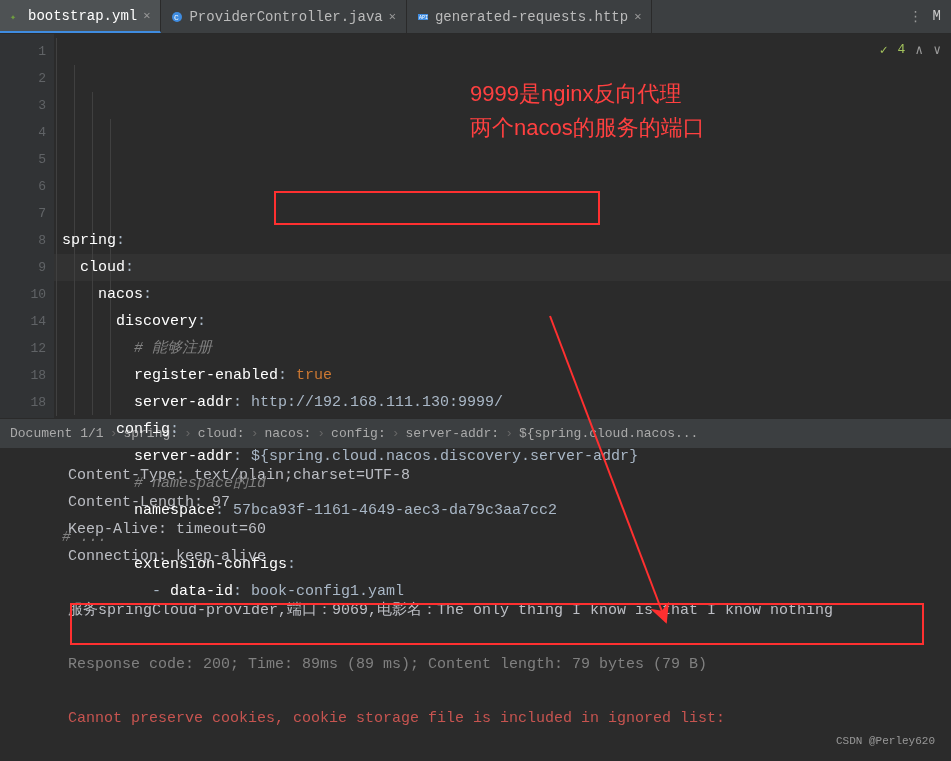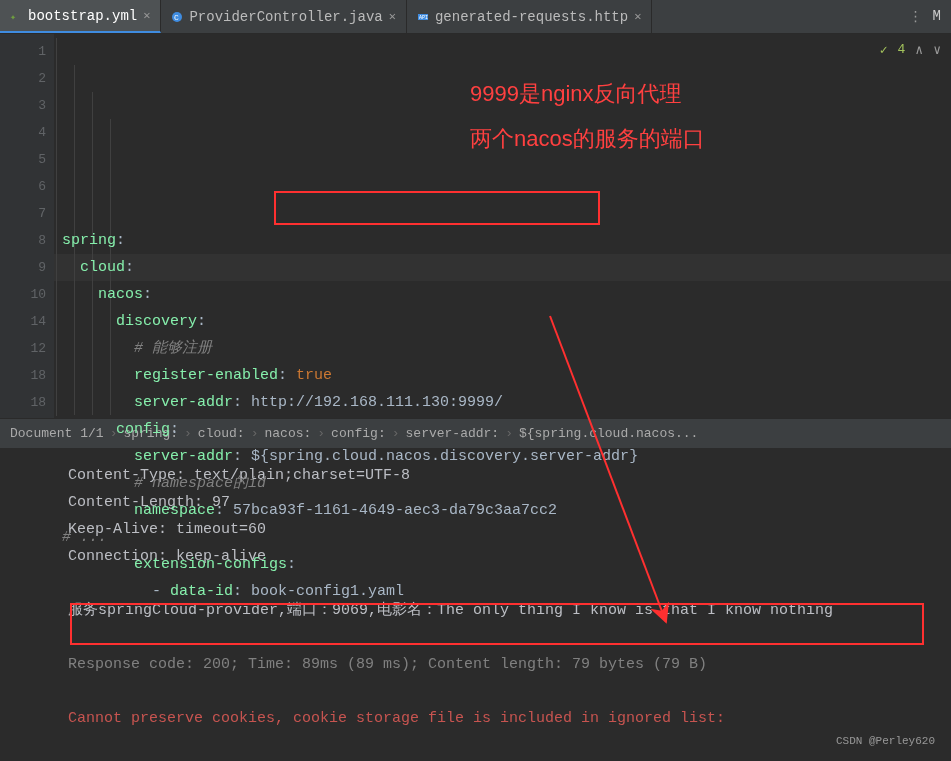--- a/index.html
+++ b/index.html
@@ -54,21 +54,21 @@
     line-height: 27px;
   }
   .code {
     flex: 1;
     padding: 4px 8px;
     font-size: 15px;
     line-height: 27px;
     white-space: pre;
     position: relative;
   }
-  .k-key { color: #86efac; }
+  .k-key { color: #ffffff; }
   .k-val { color: #a9b7c6; }
   .k-it { color: #808080; font-style: italic; }
   .k-link { color: #a9b7c6; }
   .k-true { color: #cc7832; }
   .fold-mark {
     font-family: inherit;
     line-height: 27px;
   }
   .cursor-line {
     position: absolute;
@@ -212,21 +212,21 @@
     <div class="indent-guide" style="left:20px; top:31px; height:350px"></div>
     <div class="indent-guide" style="left:38px; top:58px; height:323px"></div>
     <div class="indent-guide" style="left:56px; top:85px; height:296px"></div>
     <div id="code-container"><div class="code-line"><span class="k-key">spring</span><span class="k-val">:</span></div><div class="code-line"><span class="k-val">  </span><span class="k-key">cloud</span><span class="k-val">:</span></div><div class="code-line"><span class="k-val">    </span><span class="k-key">nacos</span><span class="k-val">:</span></div><div class="code-line"><span class="k-val">      </span><span class="k-key">discovery</span><span class="k-val">:</span></div><div class="code-line"><span class="k-val">        </span><span class="k-it"># 能够注册</span></div><div class="code-line"><span class="k-val">        </span><span class="k-key">register-enabled</span><span class="k-val">: </span><span class="k-true">true</span></div><div class="code-line"><span class="k-val">        </span><span class="k-key">server-addr</span><span class="k-val">: </span><span class="k-link">http://192.168.111.130:9999/</span></div><div class="code-line"><span class="k-val">      </span><span class="k-key">config</span><span class="k-val">:</span></div><div class="code-line"><span class="k-val">        </span><span class="k-key">server-addr</span><span class="k-val">: ${</span><span class="k-link">spring.cloud.nacos.discovery.server-addr</span><span class="k-val">}</span></div><div class="code-line"><span class="k-val">        </span><span class="k-it"># namespace的id</span></div><div class="code-line"><span class="k-val">        </span><span class="k-key">namespace</span><span class="k-val">: 57bca93f-1161-4649-aec3-da79c3aa7cc2</span></div><div class="code-line"><span class="k-it"># ...</span></div><div class="code-line"><span class="k-val">        </span><span class="k-key">extension-configs</span><span class="k-val">:</span></div><div class="code-line"><span class="k-val">          - </span><span class="k-key">data-id</span><span class="k-val">: book-config1.yaml</span></div></div>
 
     
     <div class="red-box" style="left:220px; top:157px; width:326px; height:34px;"></div>
 
     
     <div class="annotation" style="left:416px; top:46px;">9999是nginx反向代理</div>
-    <div class="annotation" style="left:416px; top:80px;margin-top:11px;">两个nacos的服务的端口</div>
+    <div class="annotation" style="left:416px; top:80px;">两个nacos的服务的端口</div>
   </div>
 
   <svg class="arrow-svg" style="left:0;top:0" width="951" height="700">
     <defs>
       <marker id="ah" markerWidth="12" markerHeight="12" refX="9" refY="5" orient="auto">
         <path d="M0,0 L10,5 L0,10 L3,5 z" fill="#ff3030"></path>
       </marker>
     </defs>
     <line x1="550" y1="282" x2="666" y2="588" stroke="#ff3030" stroke-width="2" marker-end="url(#ah)"></line>
   </svg>

